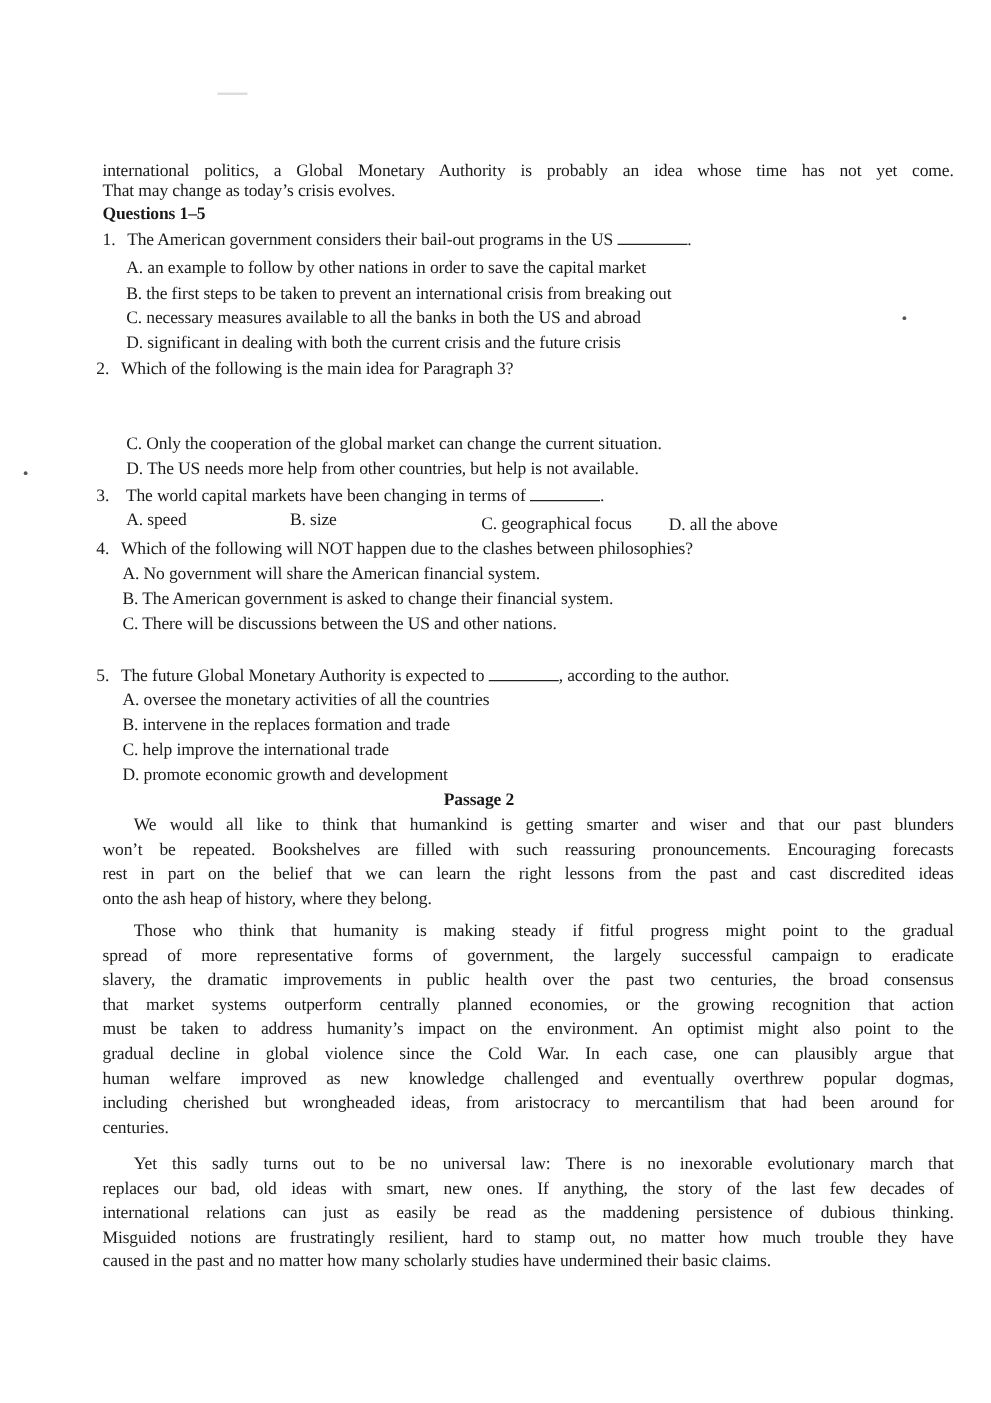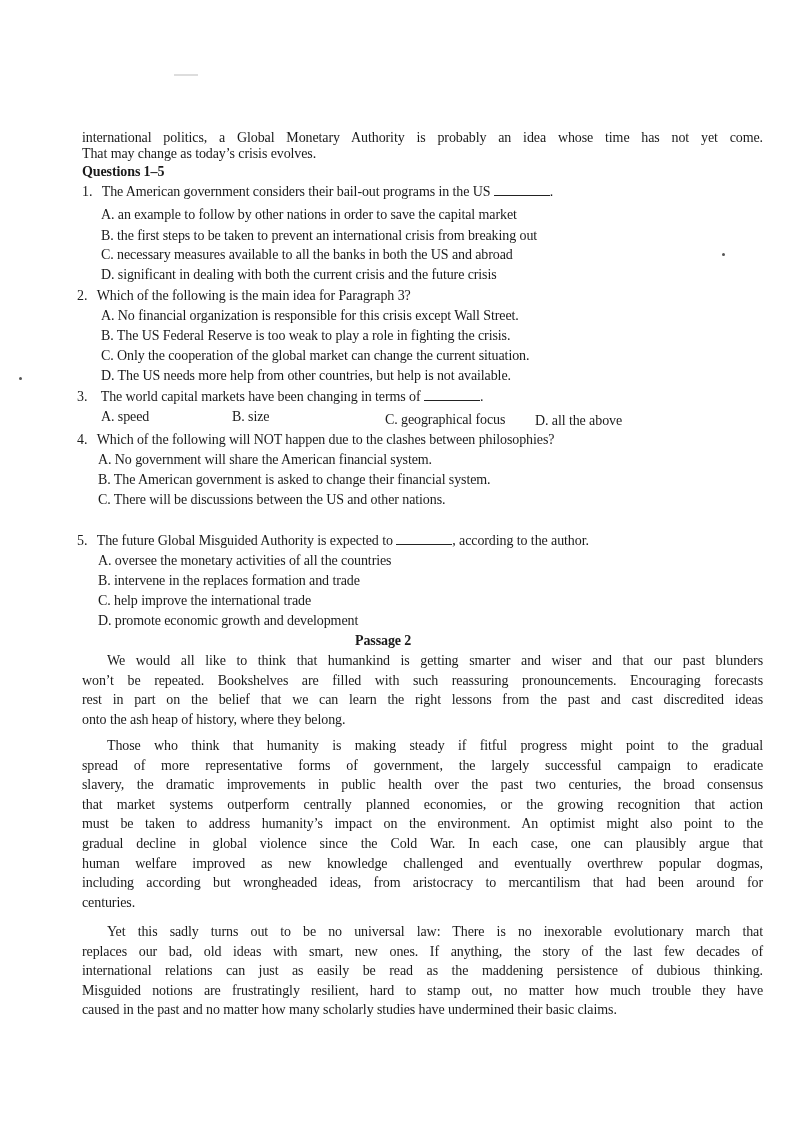--- a/index.html
+++ b/index.html
@@ -34,22 +34,20 @@
   </div>
   <div class="line" style="left:101px; top:206px;"><span>A.</span> <span>an example to follow by other nations in order to save the capital market</span></div>
   <div class="line" style="left:101px; top:227px;"><span>B.</span> <span>the first steps to be taken to prevent an international crisis from breaking out</span></div>
   <div class="line" style="left:101px; top:246px;"><span>C.</span> <span>necessary measures available to all the banks in both the US and abroad</span></div>
   <div class="line" style="left:101px; top:266px;"><span>D.</span> <span>significant in dealing with both the current crisis and the future crisis</span></div>
 
   <div class="line" style="left:77px; top:287px;">
     <span>2.</span>
     <span style="margin-left:6px;">Which of the following is the main idea for Paragraph 3?</span>
   </div>
-  <div class="line" style="left:101px; top:307px;"><span>A.</span> <span>No financial organization is responsible for this crisis except Wall Street.</span></div>
-  <div class="line" style="left:101px; top:327px;"><span>B.</span> <span>The US Federal Reserve is too weak to play a role in fighting the crisis.</span></div>
   <div class="line" style="left:101px; top:347px;"><span>C.</span> <span>Only the cooperation of the global market can change the current situation.</span></div>
   <div class="line" style="left:101px; top:367px;"><span>D.</span> <span>The US needs more help from other countries, but help is not available.</span></div>
 
   <div class="line" style="left:77px; top:388px;">
     <span>3.</span>
     <span style="margin-left:10px;">The world capital markets have been changing in terms of</span>
     <span class="blank"></span><span>.</span>
   </div>
   <div class="line" style="left:101px; top:408px;"><span>A.</span> <span>speed</span></div>
   <div class="line" style="left:232px; top:408px;"><span>B.</span> <span>size</span></div>
@@ -59,21 +57,21 @@
   <div class="line" style="left:77px; top:431px;">
     <span>4.</span>
     <span style="margin-left:6px;">Which of the following will NOT happen due to the clashes between philosophies?</span>
   </div>
   <div class="line" style="left:98px; top:451px;"><span>A.</span> <span>No government will share the American financial system.</span></div>
   <div class="line" style="left:98px; top:471px;"><span>B.</span> <span>The American government is asked to change their financial system.</span></div>
   <div class="line" style="left:98px; top:491px;"><span>C.</span> <span>There will be discussions between the US and other nations.</span></div>
 
   <div class="line" style="left:77px; top:532px;">
     <span>5.</span>
-    <span style="margin-left:6px;">The future Global Misguided Authority is expected to</span>
+    <span style="margin-left:6px;">The future Global Monetary Authority is expected to</span>
     <span class="blank"></span><span>, according to the author.</span>
   </div>
   <div class="line" style="left:98px; top:552px;"><span>A.</span> <span>oversee the monetary activities of all the countries</span></div>
   <div class="line" style="left:98px; top:572px;"><span>B.</span> <span>intervene in the replaces formation and trade</span></div>
   <div class="line" style="left:98px; top:592px;"><span>C.</span> <span>help improve the international trade</span></div>
   <div class="line" style="left:98px; top:612px;"><span>D.</span> <span>promote economic growth and development</span></div>
 
   <div class="line heading" style="left:355px; top:632px;">Passage 2</div>
 
   <div id="p2">
@@ -81,21 +79,21 @@
       <div class="line just" style="top: 671.6px; left: 82px;">won’t be repeated. Bookshelves are filled with such reassuring pronouncements. Encouraging forecasts</div>
       <div class="line just" style="top: 691.2px; left: 82px;">rest in part on the belief that we can learn the right lessons from the past and cast discredited ideas</div>
       <div class="line" style="top: 710.8px; left: 82px;">onto the ash heap of history, where they belong.</div>
       <div class="line just" style="top: 737px; left: 82px; padding-left: 25px; width: 656px;">Those who think that humanity is making steady if fitful progress might point to the gradual</div>
       <div class="line just" style="top: 756.6px; left: 82px;">spread of more representative forms of government, the largely successful campaign to eradicate</div>
       <div class="line just" style="top: 776.2px; left: 82px;">slavery, the dramatic improvements in public health over the past two centuries, the broad consensus</div>
       <div class="line just" style="top: 795.8px; left: 82px;">that market systems outperform centrally planned economies, or the growing recognition that action</div>
       <div class="line just" style="top: 815.4px; left: 82px;">must be taken to address humanity’s impact on the environment. An optimist might also point to the</div>
       <div class="line just" style="top: 835px; left: 82px;">gradual decline in global violence since the Cold War. In each case, one can plausibly argue that</div>
       <div class="line just" style="top: 854.6px; left: 82px;">human welfare improved as new knowledge challenged and eventually overthrew popular dogmas,</div>
-      <div class="line just" style="top: 874.2px; left: 82px;">including according but wrongheaded ideas, from aristocracy to mercantilism that had been around for</div>
+      <div class="line just" style="top: 874.2px; left: 82px;">including cherished but wrongheaded ideas, from aristocracy to mercantilism that had been around for</div>
       <div class="line" style="top: 893.8px; left: 82px;">centuries.</div>
       <div class="line just" style="top: 923px; left: 82px; padding-left: 25px; width: 656px;">Yet this sadly turns out to be no universal law: There is no inexorable evolutionary march that</div>
       <div class="line just" style="top: 942.6px; left: 82px;">replaces our bad, old ideas with smart, new ones. If anything, the story of the last few decades of</div>
       <div class="line just" style="top: 962.2px; left: 82px;">international relations can just as easily be read as the maddening persistence of dubious thinking.</div>
       <div class="line just" style="top: 981.8px; left: 82px;">Misguided notions are frustratingly resilient, hard to stamp out, no matter how much trouble they have</div>
       <div class="line" style="top: 1001.4px; left: 82px;">caused in the past and no matter how many scholarly studies have undermined their basic claims.</div>
     </div>
 
   <div class="page-num">51</div>
 

